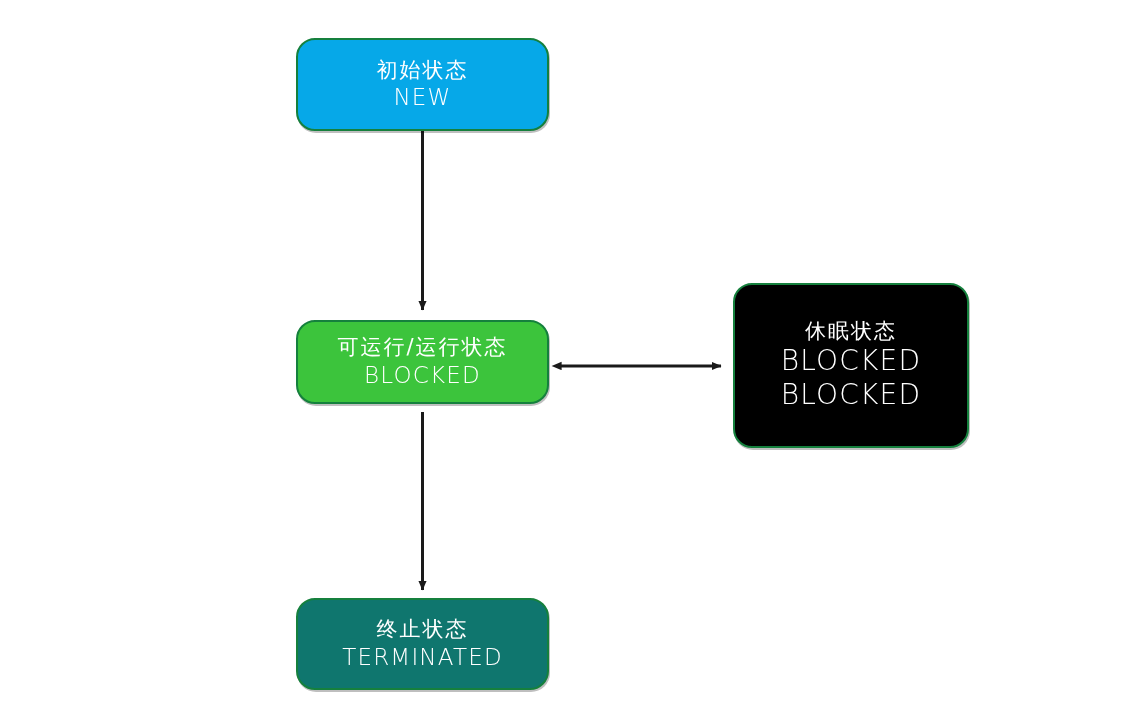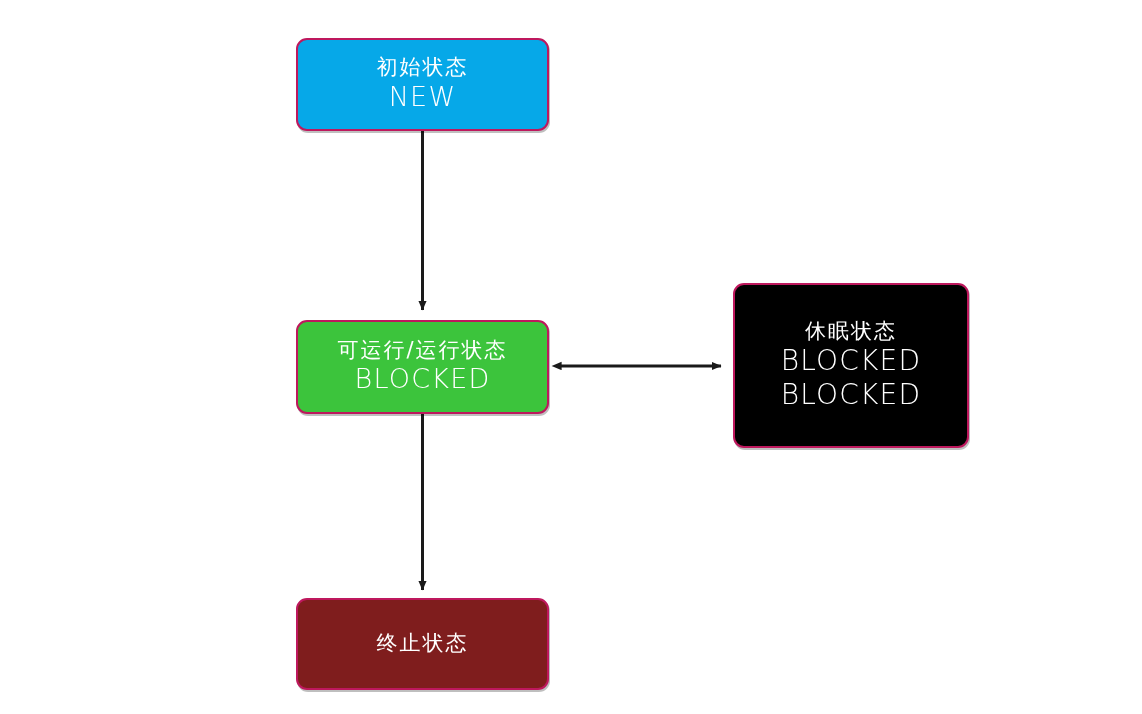--- a/index.html
+++ b/index.html
@@ -13,51 +13,51 @@
   #canvas {
     position: relative;
     width: 1142px;
     height: 714px;
     background: #ffffff;
     overflow: hidden;
   }
   .node {
     position: absolute;
     box-sizing: border-box;
-    border: 2px solid #be185d;
-    border-radius: 11px;
+    border: 2px solid #15803d;
+    border-radius: 19px;
     display: flex;
     flex-direction: column;
     align-items: center;
     justify-content: center;
     color: #ffffff;
     text-align: center;
     font-family: "DejaVu Sans", sans-serif;
     font-weight: 300;
     letter-spacing: 0.5px;
     line-height: 1.22;
     box-shadow: 1px 2px 0 rgba(0,0,0,0.25);
   }
   .node .cn {
     font-size: 21px;
     letter-spacing: 2px;
     font-weight: 400;
   }
   .node .en {
-    font-size: 27px;
+    font-size: 23px;
     letter-spacing: 1.2px;
   }
   .node .en.small {
     font-size: 28px;
   }
 
   #node-new    { left: 296px; top: 38px;  width: 253px; height: 93px;  background: #06A8E8; }
-  #node-runnable { left: 296px; top: 320px; width: 253px; height: 94px; background: #3CC43C; }
+  #node-runnable { left: 296px; top: 320px; width: 253px; height: 84px; background: #3CC43C; }
   #node-sleep  { left: 733px; top: 283px; width: 236px; height: 165px; background: #000000; }
-  #node-term   { left: 296px; top: 598px; width: 253px; height: 92px;  background: #7f1d1d; }
+  #node-term   { left: 296px; top: 598px; width: 253px; height: 92px;  background: #0f766e; }
 
   #edges {
     position: absolute;
     left: 0; top: 0;
     width: 1142px;
     height: 714px;
     pointer-events: none;
   }
 </style>
 </head>
@@ -93,15 +93,16 @@
   </div>
 
   <div class="node" id="node-sleep">
     <div class="cn">休眠状态</div>
     <div class="en small">BLOCKED</div>
     <div class="en small">BLOCKED</div>
   </div>
 
   <div class="node" id="node-term">
     <div class="cn">终止状态</div>
+    <div class="en">TERMINATED</div>
   </div>
 
 </div>
 
 </body></html>

